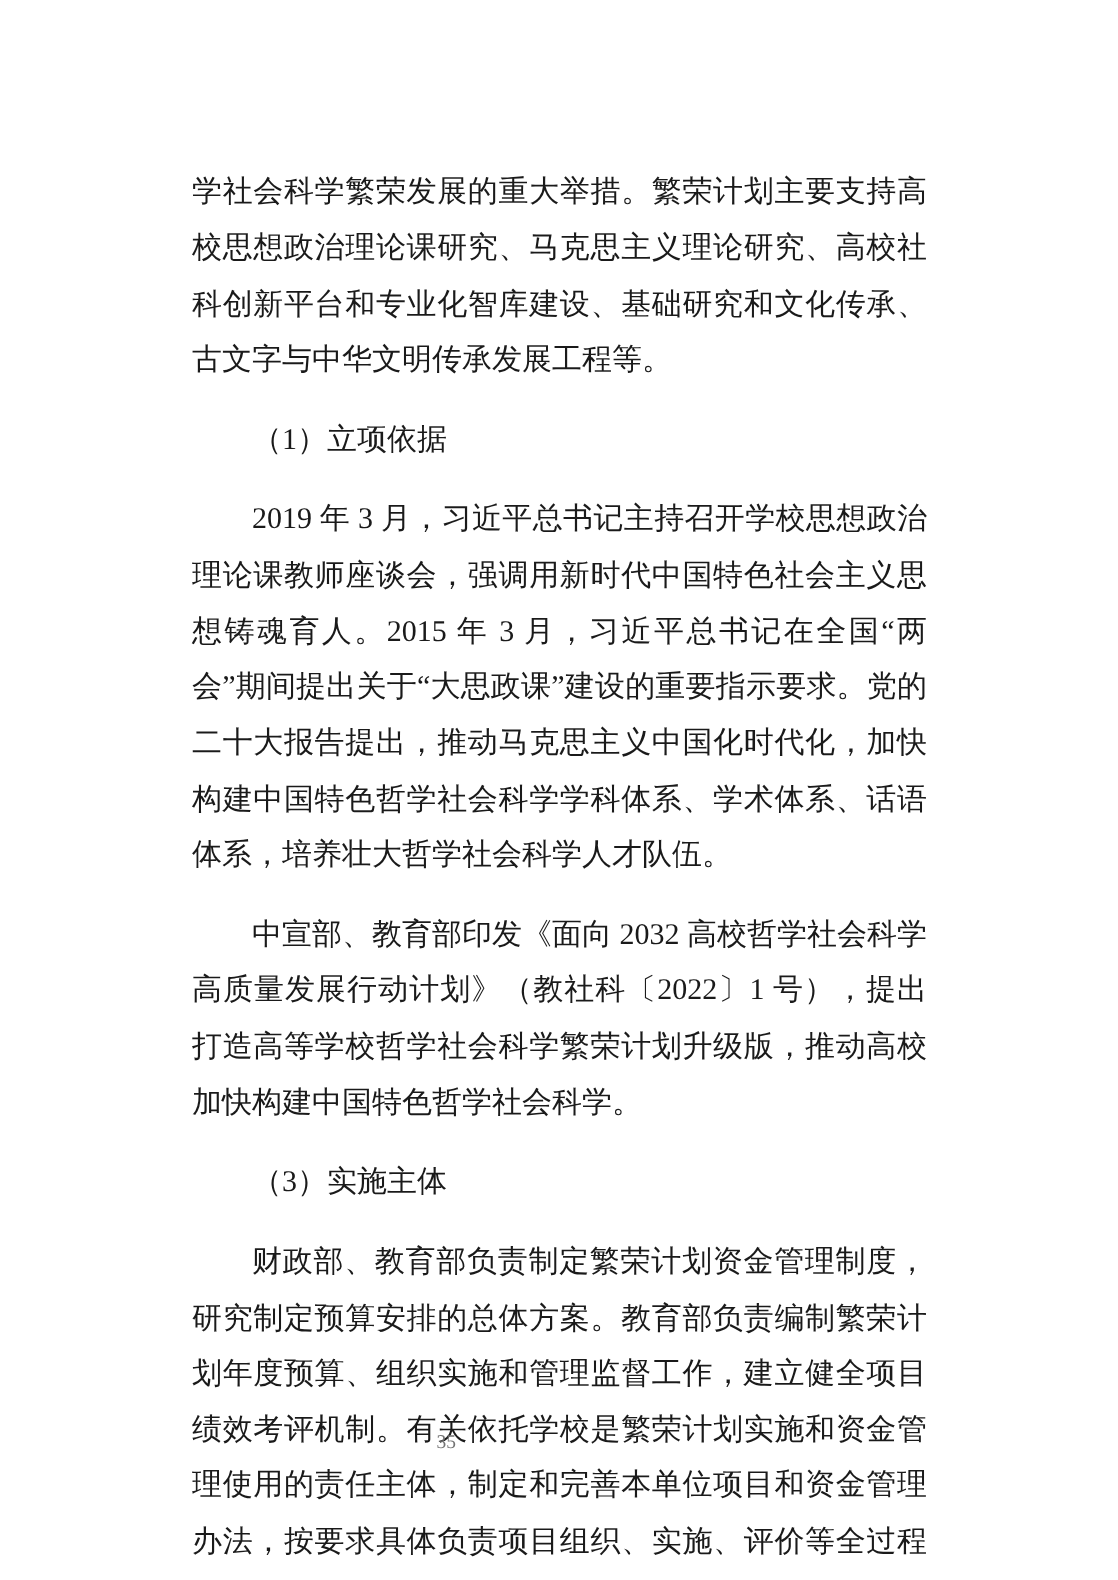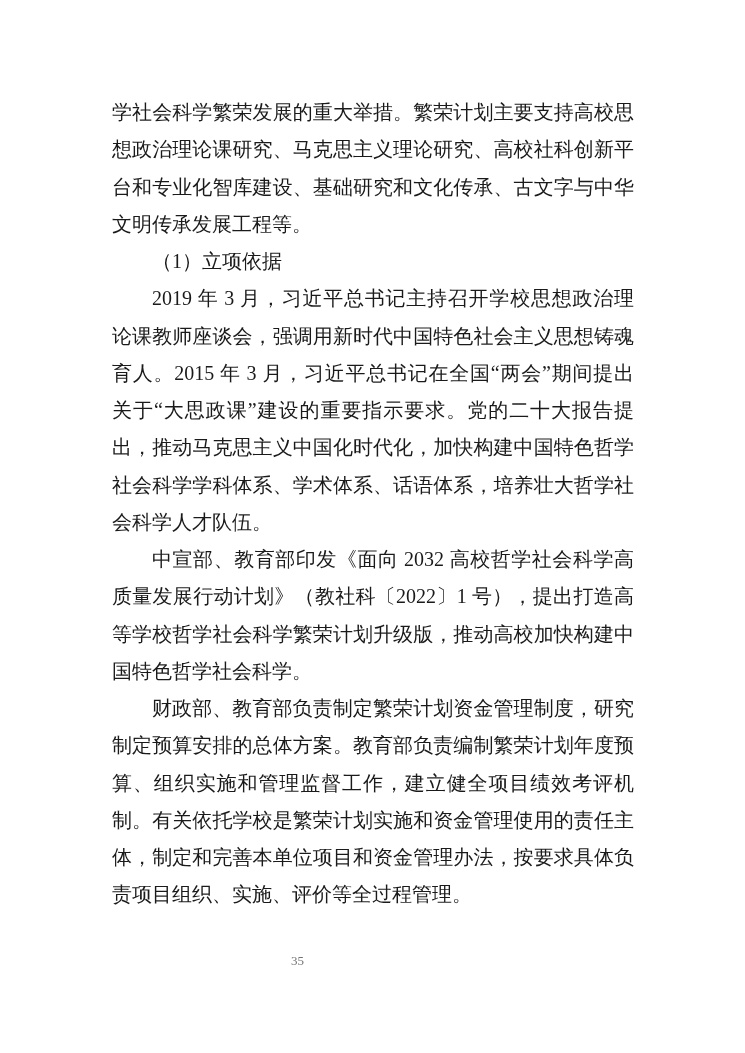--- a/index.html
+++ b/index.html
@@ -20,21 +20,21 @@
     position: absolute;
     left: 112px;
     top: 94px;
     width: 522px;
     font-size: 20px;
     line-height: 37.25px;
     text-align: justify;
     text-justify: inter-character;
   }
   .content p {
-    margin: 0;
+    margin: 16px;
     padding: 0;
   }
   .content p.indent {
     text-indent: 2em;
   }
   .page-footer {
     position: absolute;
     left: 0;
     top: 953px;
     width: 595px;
@@ -45,16 +45,17 @@
 </style>
 </head>
 <body>
 
 <div class="page">
   <div class="content">
     <p>学社会科学繁荣发展的重大举措。繁荣计划主要支持高校思想政治理论课研究、马克思主义理论研究、高校社科创新平台和专业化智库建设、基础研究和文化传承、古文字与中华文明传承发展工程等。</p>
     <p class="indent">（1）立项依据</p>
     <p class="indent">2019 年 3 月，习近平总书记主持召开学校思想政治理论课教师座谈会，强调用新时代中国特色社会主义思想铸魂育人。2015 年 3 月，习近平总书记在全国“两会”期间提出关于“大思政课”建设的重要指示要求。党的二十大报告提出，推动马克思主义中国化时代化，加快构建中国特色哲学社会科学学科体系、学术体系、话语体系，培养壮大哲学社会科学人才队伍。</p>
     <p class="indent">中宣部、教育部印发《面向 2032 高校哲学社会科学高质量发展行动计划》（教社科〔2022〕1 号），提出打造高等学校哲学社会科学繁荣计划升级版，推动高校加快构建中国特色哲学社会科学。</p>
+    <p class="indent">（3）实施主体</p>
     <p class="indent">财政部、教育部负责制定繁荣计划资金管理制度，研究制定预算安排的总体方案。教育部负责编制繁荣计划年度预算、组织实施和管理监督工作，建立健全项目绩效考评机制。有关依托学校是繁荣计划实施和资金管理使用的责任主体，制定和完善本单位项目和资金管理办法，按要求具体负责项目组织、实施、评价等全过程管理。</p>
   </div>
   <div class="page-footer">35</div>
 </div>
 
 </body></html>

